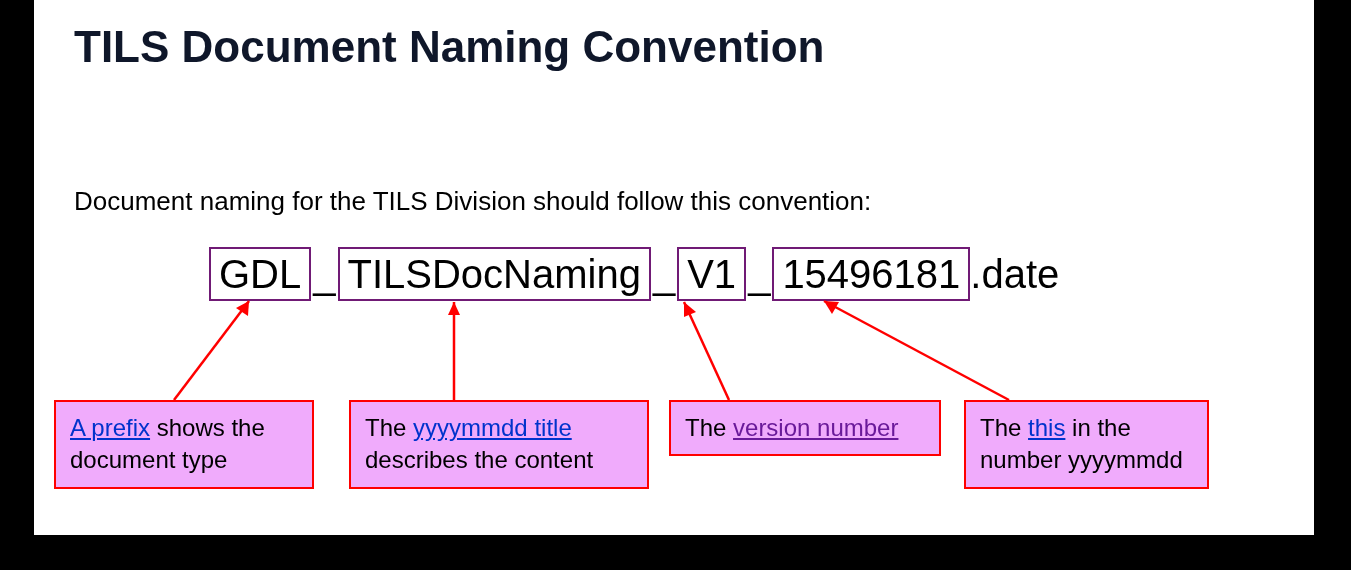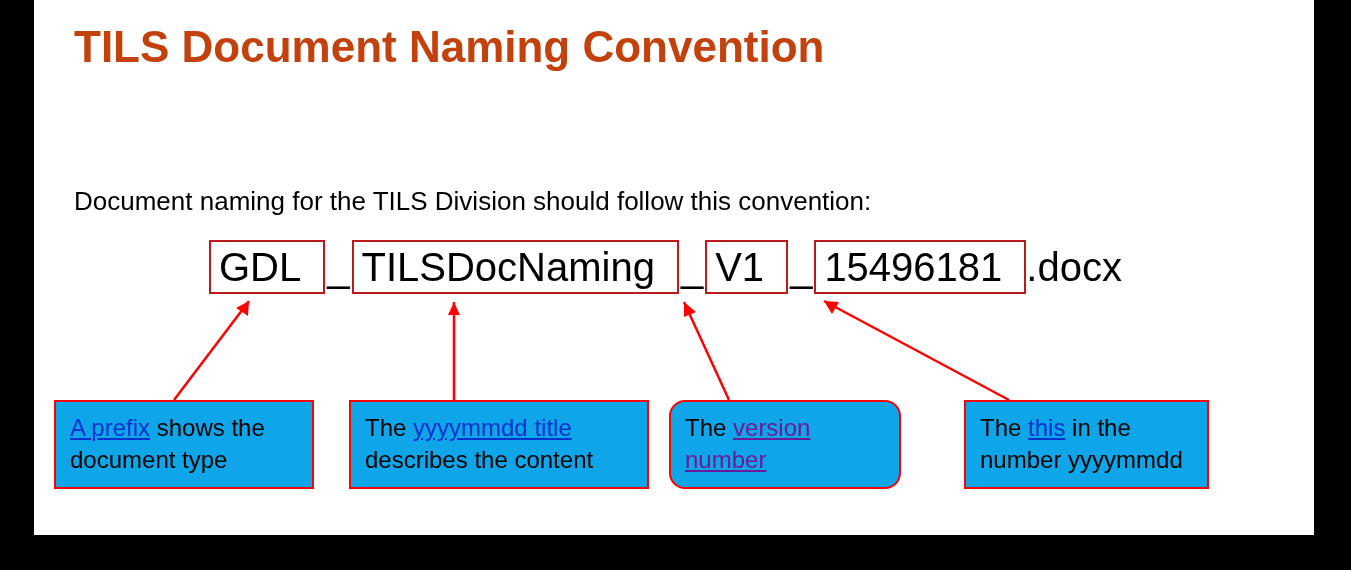--- a/index.html
+++ b/index.html
@@ -12,56 +12,57 @@
     width: 1280px; height: 535px;
     background: #fff;
     box-shadow: 8px 12px 20px rgba(0,0,0,0.6);
   }
 
   .title {
     position: absolute;
     left: 40px; top: 22px;
     font-size: 44px;
     font-weight: bold;
-    color: #c2410c;
+    color: #0f172a;
   }
 
   .intro {
     position: absolute;
     left: 40px; top: 186px;
     font-size: 26px;
     color: #000;
   }
 
   .filename-row {
     position: absolute;
     left: 175px; top: 240px;
     font-size: 40px;
     color: #000;
     white-space: nowrap;
   }
   .seg {
     display: inline-block;
-    padding: 4px 22px 4px 8px;
-    border: 2px solid #b91c1c;
+    padding: 4px 8px 4px 8px;
+    border: 2px solid #701a75;
     line-height: 1.05;
     vertical-align: baseline;
+    margin-top: 7px;
   }
   .sep { display: inline-block; padding: 0 2px; }
   .ext { display: inline-block; }
 
   .callouts {
     position: absolute;
     left: 0; top: 0; width: 100%; height: 100%;
     pointer-events: none;
   }
   .callout {
     position: absolute;
     border: 2px solid #ff0000;
-    background: #0ea5e9;
+    background: #f0abfc;
     font-size: 24px;
     line-height: 1.35;
     color: #000;
     padding: 10px 14px;
     pointer-events: auto;
   }
   .link-blue { color: #0033cc; text-decoration: underline; }
   .link-purple { color: #6a1a9a; text-decoration: underline; }
 
   .arrow { position: absolute; pointer-events: none; }
@@ -71,42 +72,42 @@
 </head>
 <body>
 
 <div class="page">
 
   <div class="title">TILS Document Naming Convention</div>
 
   <div class="intro">Document naming for the TILS Division should follow this convention:</div>
 
   <div class="filename-row">
-    <span class="seg">GDL</span><span class="sep">_</span><span class="seg">TILSDocNaming</span><span class="sep">_</span><span class="seg">V1</span><span class="sep">_</span><span class="seg">15496181</span><span class="ext">.docx</span>
+    <span class="seg">GDL</span><span class="sep">_</span><span class="seg">TILSDocNaming</span><span class="sep">_</span><span class="seg">V1</span><span class="sep">_</span><span class="seg">15496181</span><span class="ext">.date</span>
   </div>
 
   <div class="callouts">
 
     <div class="callout" style="left:20px; top:400px; width:260px;">
       <span class="link-blue">A prefix</span><span>  shows the document type</span>
     </div>
     <svg class="arrow" style="left:0;top:0;width:1280px;height:535px;">
       <line x1="140" y1="400" x2="215" y2="301"></line>
       <polygon points="215,301 214,316 202,308"></polygon>
     </svg>
 
     <div class="callout" style="left:315px; top:400px; width:300px;">
       <span>The </span><span class="link-blue">yyyymmdd title</span><span> describes the content</span>
     </div>
     <svg class="arrow" style="left:0;top:0;width:1280px;height:535px;">
       <line x1="420" y1="400" x2="420" y2="302"></line>
       <polygon points="420,302 414,315 426,315"></polygon>
     </svg>
 
-    <div class="callout" style="left:635px; top:400px; width:232px;border-radius:16px;">
+    <div class="callout" style="left:635px; top:400px; width:272px;">
       <span>The </span><span class="link-purple">version number</span>
     </div>
     <svg class="arrow" style="left:0;top:0;width:1280px;height:535px;">
       <line x1="695" y1="400" x2="650" y2="302"></line>
       <polygon points="650,302 650,317 662,312"></polygon>
     </svg>
 
     <div class="callout" style="left:930px; top:400px; width:245px;">
       <span>The </span><span class="link-blue">this</span><span> in the number yyyymmdd</span>
     </div>

